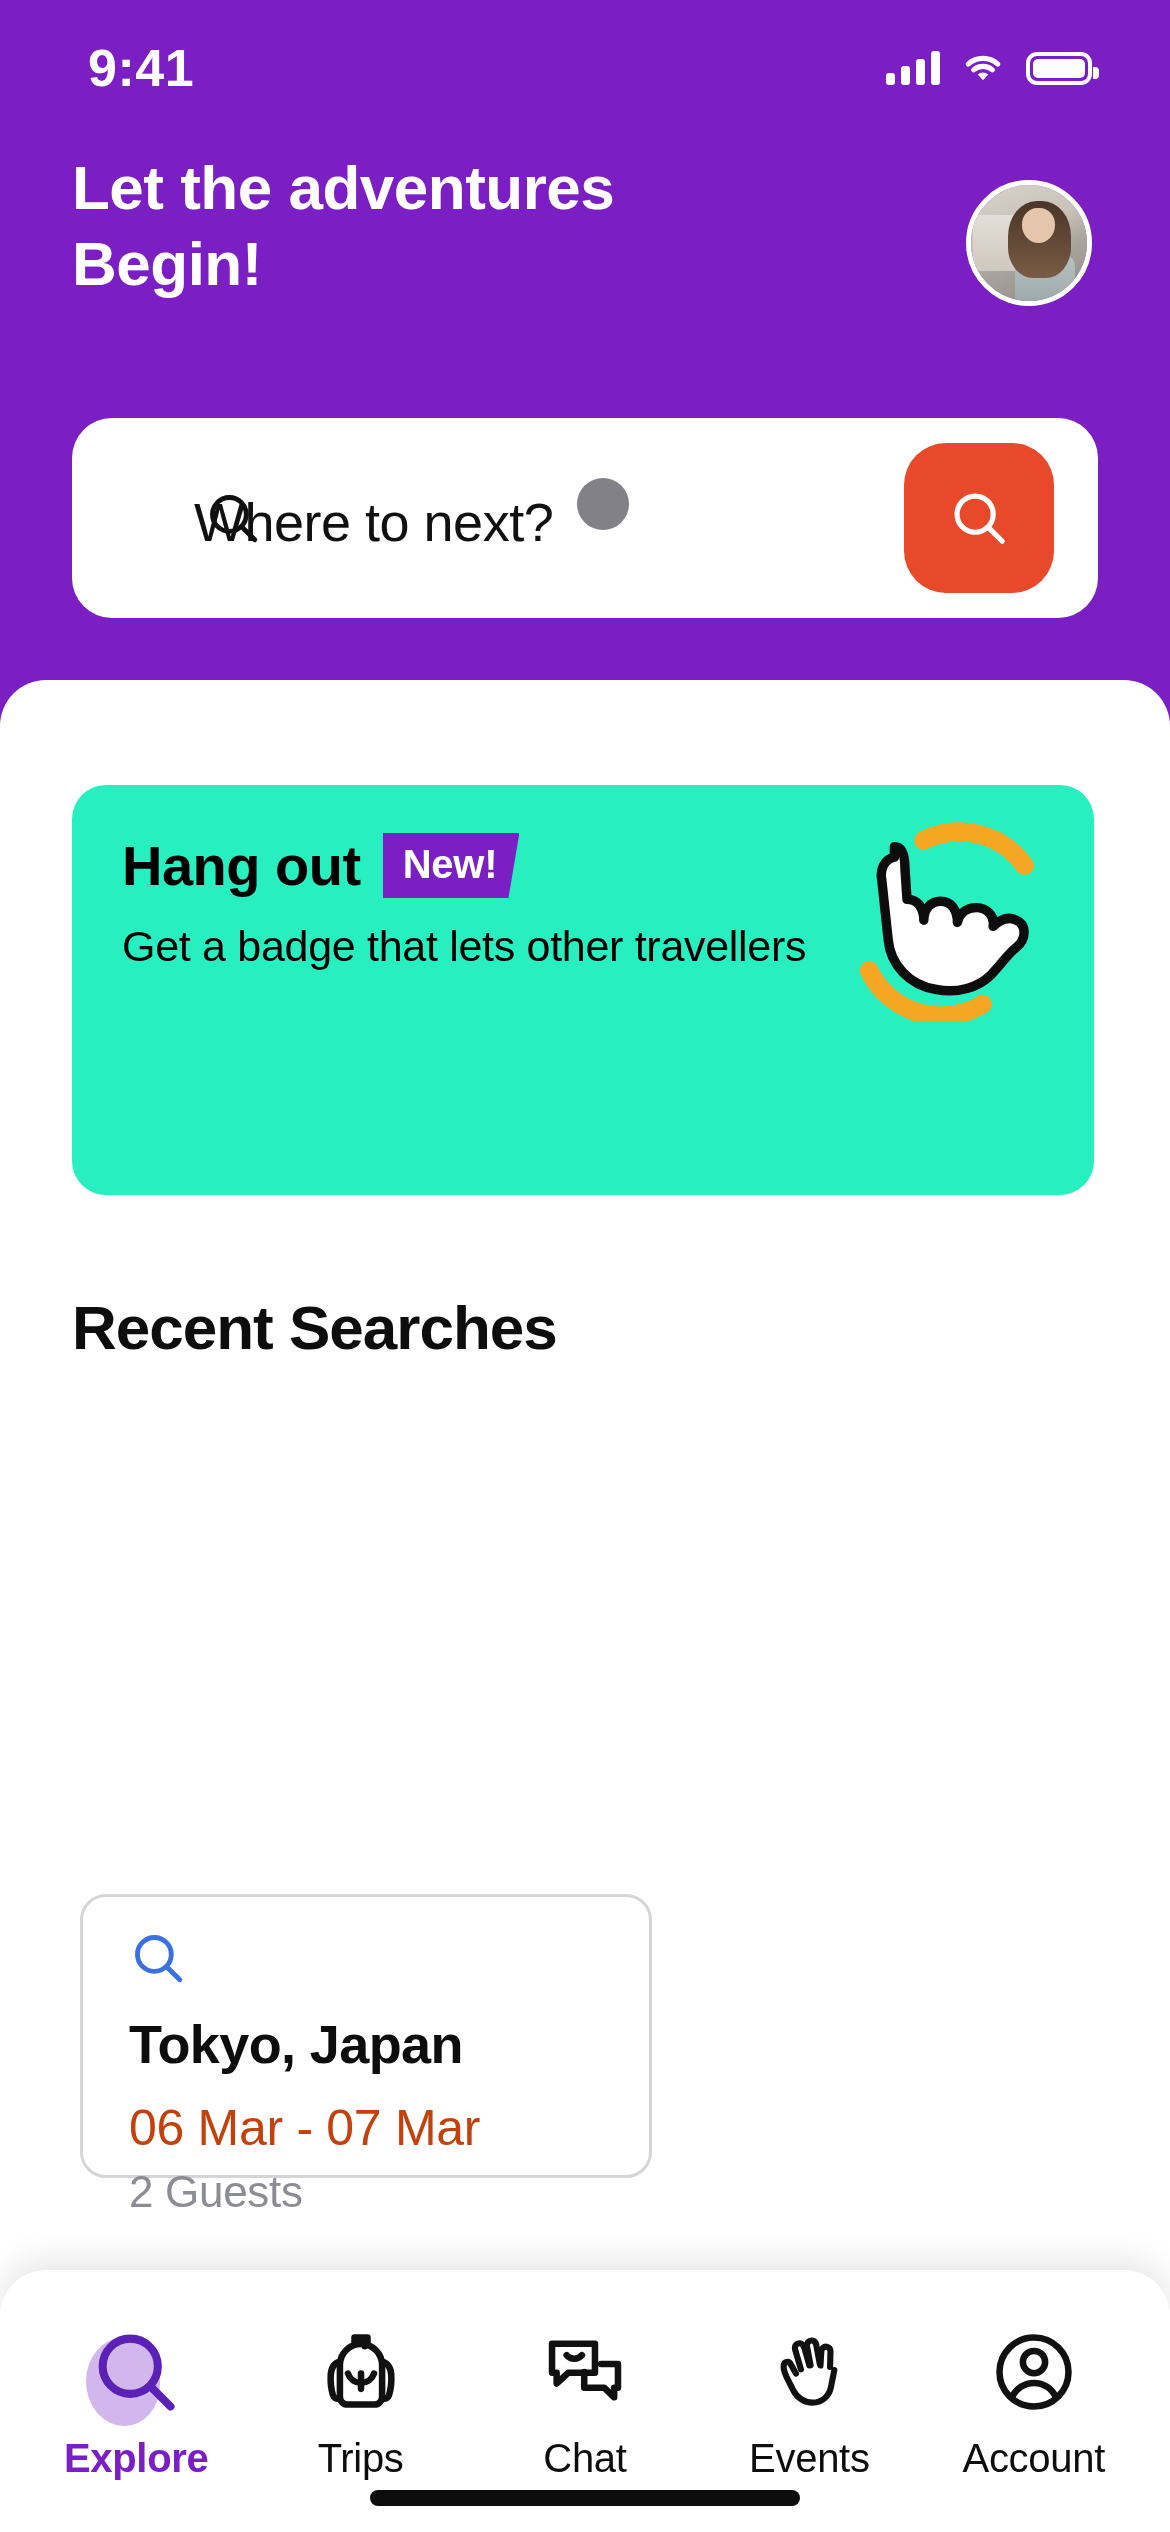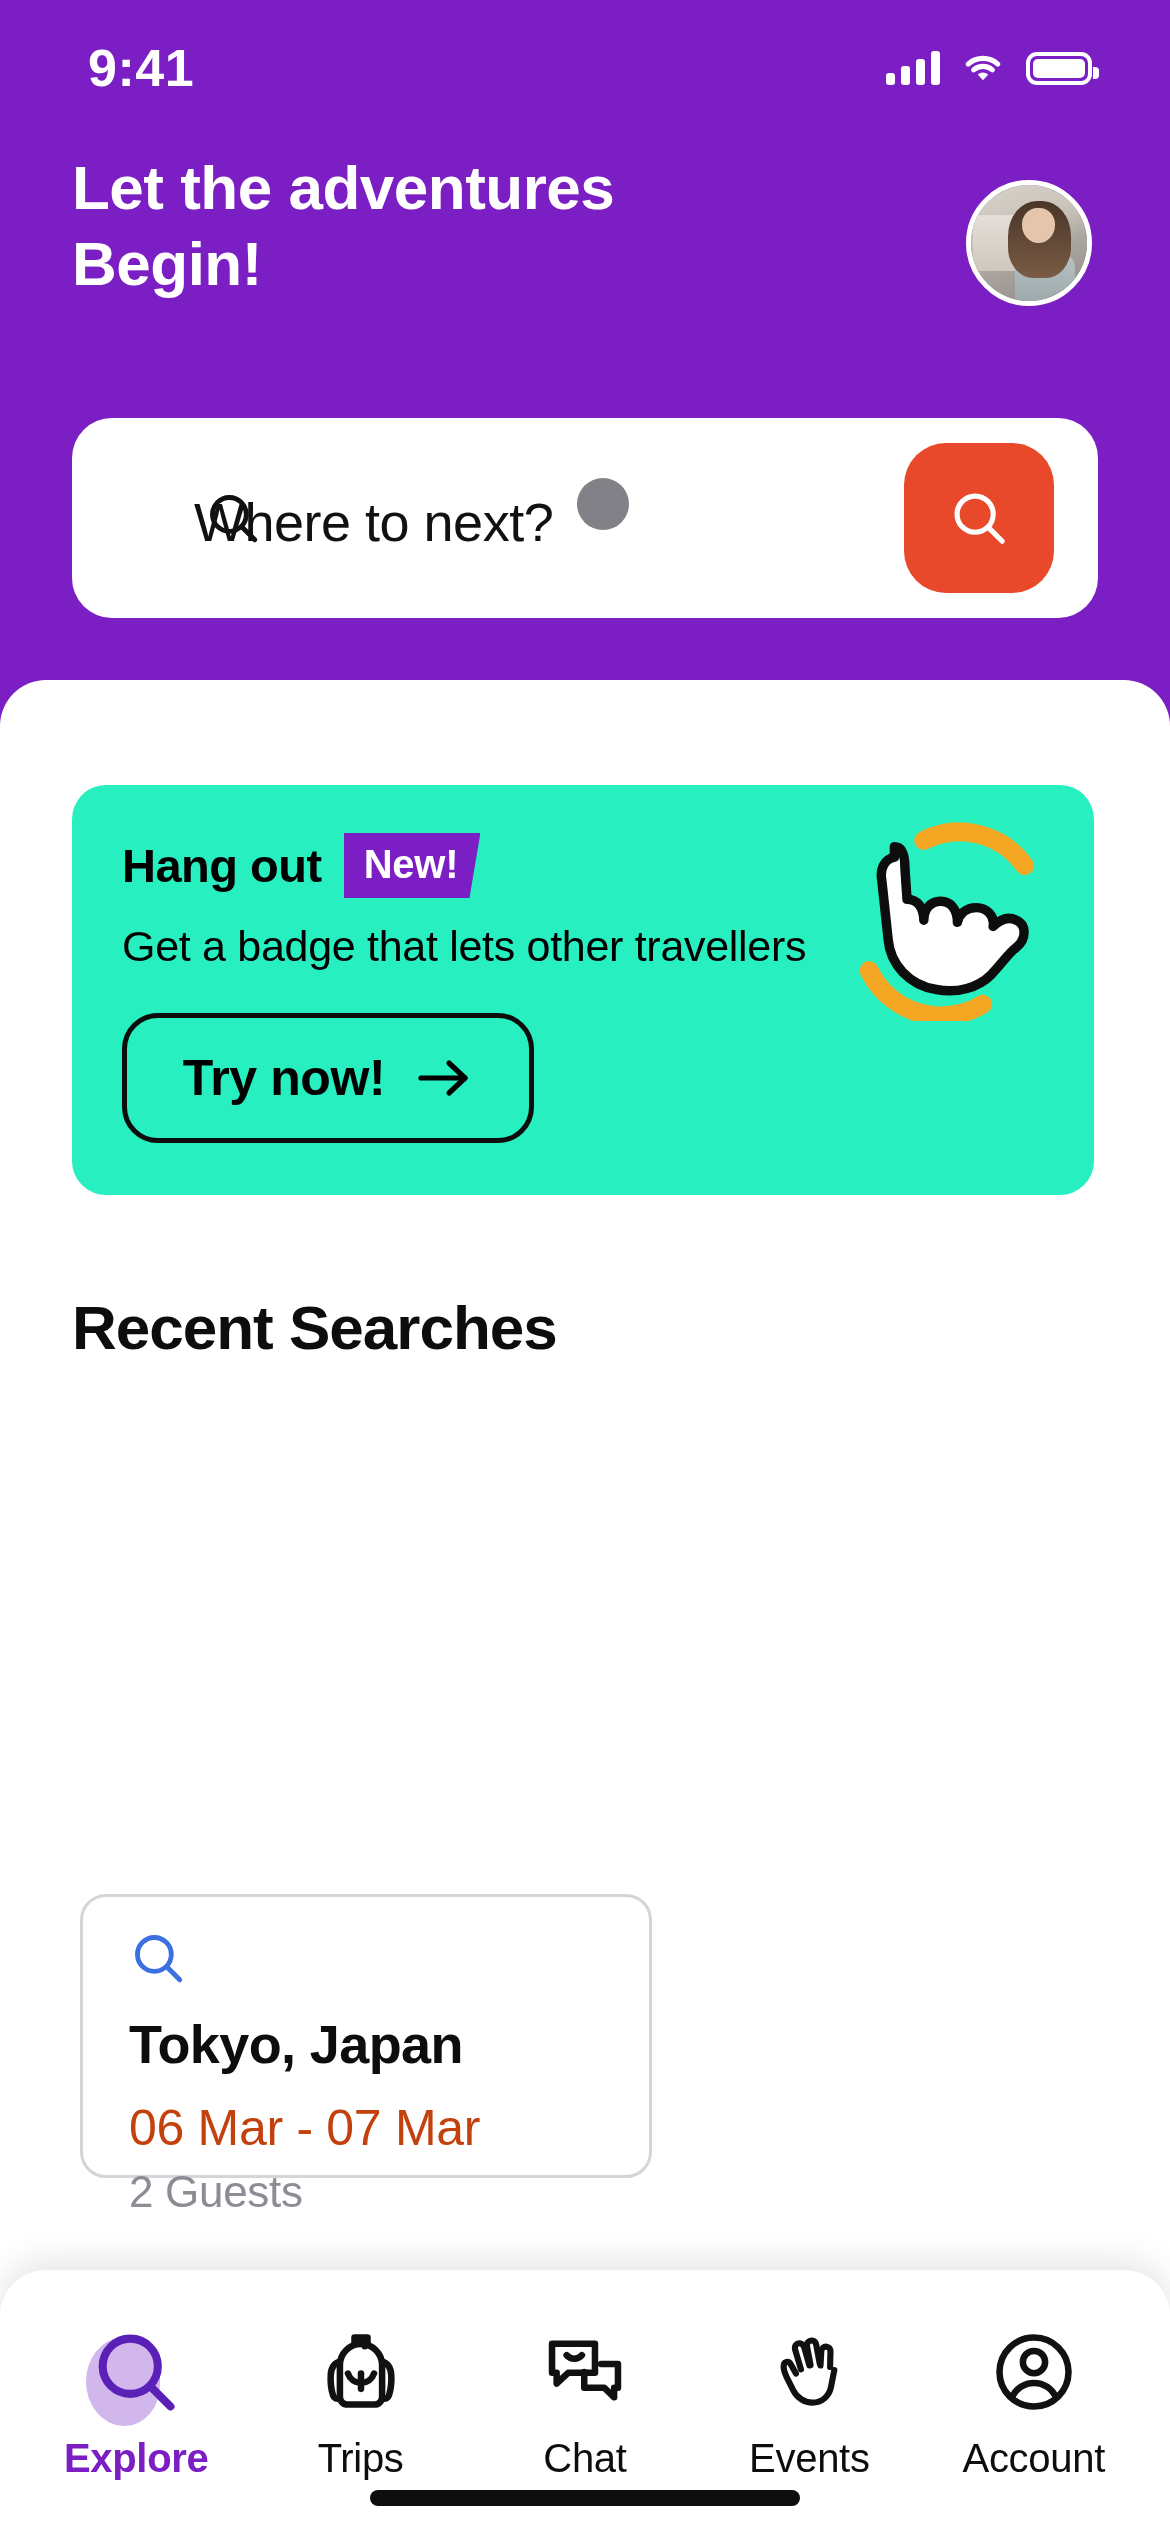--- a/index.html
+++ b/index.html
@@ -126,21 +126,21 @@
 
   
   .hangout {
     position:absolute; top:105px; left:72px;
     width:1022px; height:410px;
     background:#27EFC0; border-radius:34px;
     padding:48px 0 0 50px;
   }
   .hang-title-row { display:flex; align-items:center; gap:22px; }
   .hang-title {
-    font-size:47px; font-weight:bold; color:#000000; letter-spacing:-0.5px;
+    font-size:56px; font-weight:bold; color:#000000; letter-spacing:-0.5px;
   }
   .new-badge {
     background:#7B1FC4; color:#ffffff;
     font-size:40px; font-weight:bold;
     padding:9px 22px 11px 20px;
     clip-path:polygon(0 0, 100% 0, 92% 100%, 0 100%);
     letter-spacing:-0.2px;
   }
   .hang-sub {
     margin-top:20px; font-size:43px; color:#000000;
@@ -271,27 +271,20 @@
   <div class="sheet">
 
     <div class="hangout">
       <div class="hang-title-row">
         <div class="hang-title">Hang out</div>
         <div class="new-badge">New!</div>
       </div>
       <div class="hang-sub">
         <div>Get a badge that lets other travellers</div>
       </div>
-      <button class="try-btn">
-        <span>Try now!</span>
-        <svg width="56" height="44" viewBox="0 0 28 22">
-          <line x1="2" y1="11" x2="24" y2="11" stroke="#000" stroke-width="2.6" stroke-linecap="round"></line>
-          <polyline points="16,3.5 24,11 16,18.5" stroke="#000" stroke-width="2.6" fill="none" stroke-linecap="round" stroke-linejoin="round"></polyline>
-        </svg>
-      </button>
       <div class="hand-wrap">
         <svg viewBox="0 0 100 100" width="210" height="210">
           <path d="M38 14 A38 38 0 0 1 86 26" stroke="#F5A623" stroke-width="9" fill="none" stroke-linecap="round"></path>
           <path d="M66 92 A38 38 0 0 1 12 76" stroke="#F5A623" stroke-width="9" fill="none" stroke-linecap="round"></path>
           <path d="M24 22 c-5 1 -7 6 -6 11 l3 28 c1 12 10 22 23 24 c10 2 20 -1 26 -7
                    c5 -5 8 -10 12 -13 c5 -4 5 -11 0 -13 c-4 -2 -8 0 -11 3
                    c1 -5 -3 -9 -8 -9 c-5 0 -8 3 -9 7 c0 -6 -3 -10 -8 -10 c-5 0 -8 4 -8 9
                    c0 -6 -3 -10 -8 -10 l-1 -15 c-0 -6 -1 -10 -5 -10 z" fill="#ffffff" stroke="#0d0d0d" stroke-width="4.5" stroke-linejoin="round"></path>
         </svg>
       </div>

